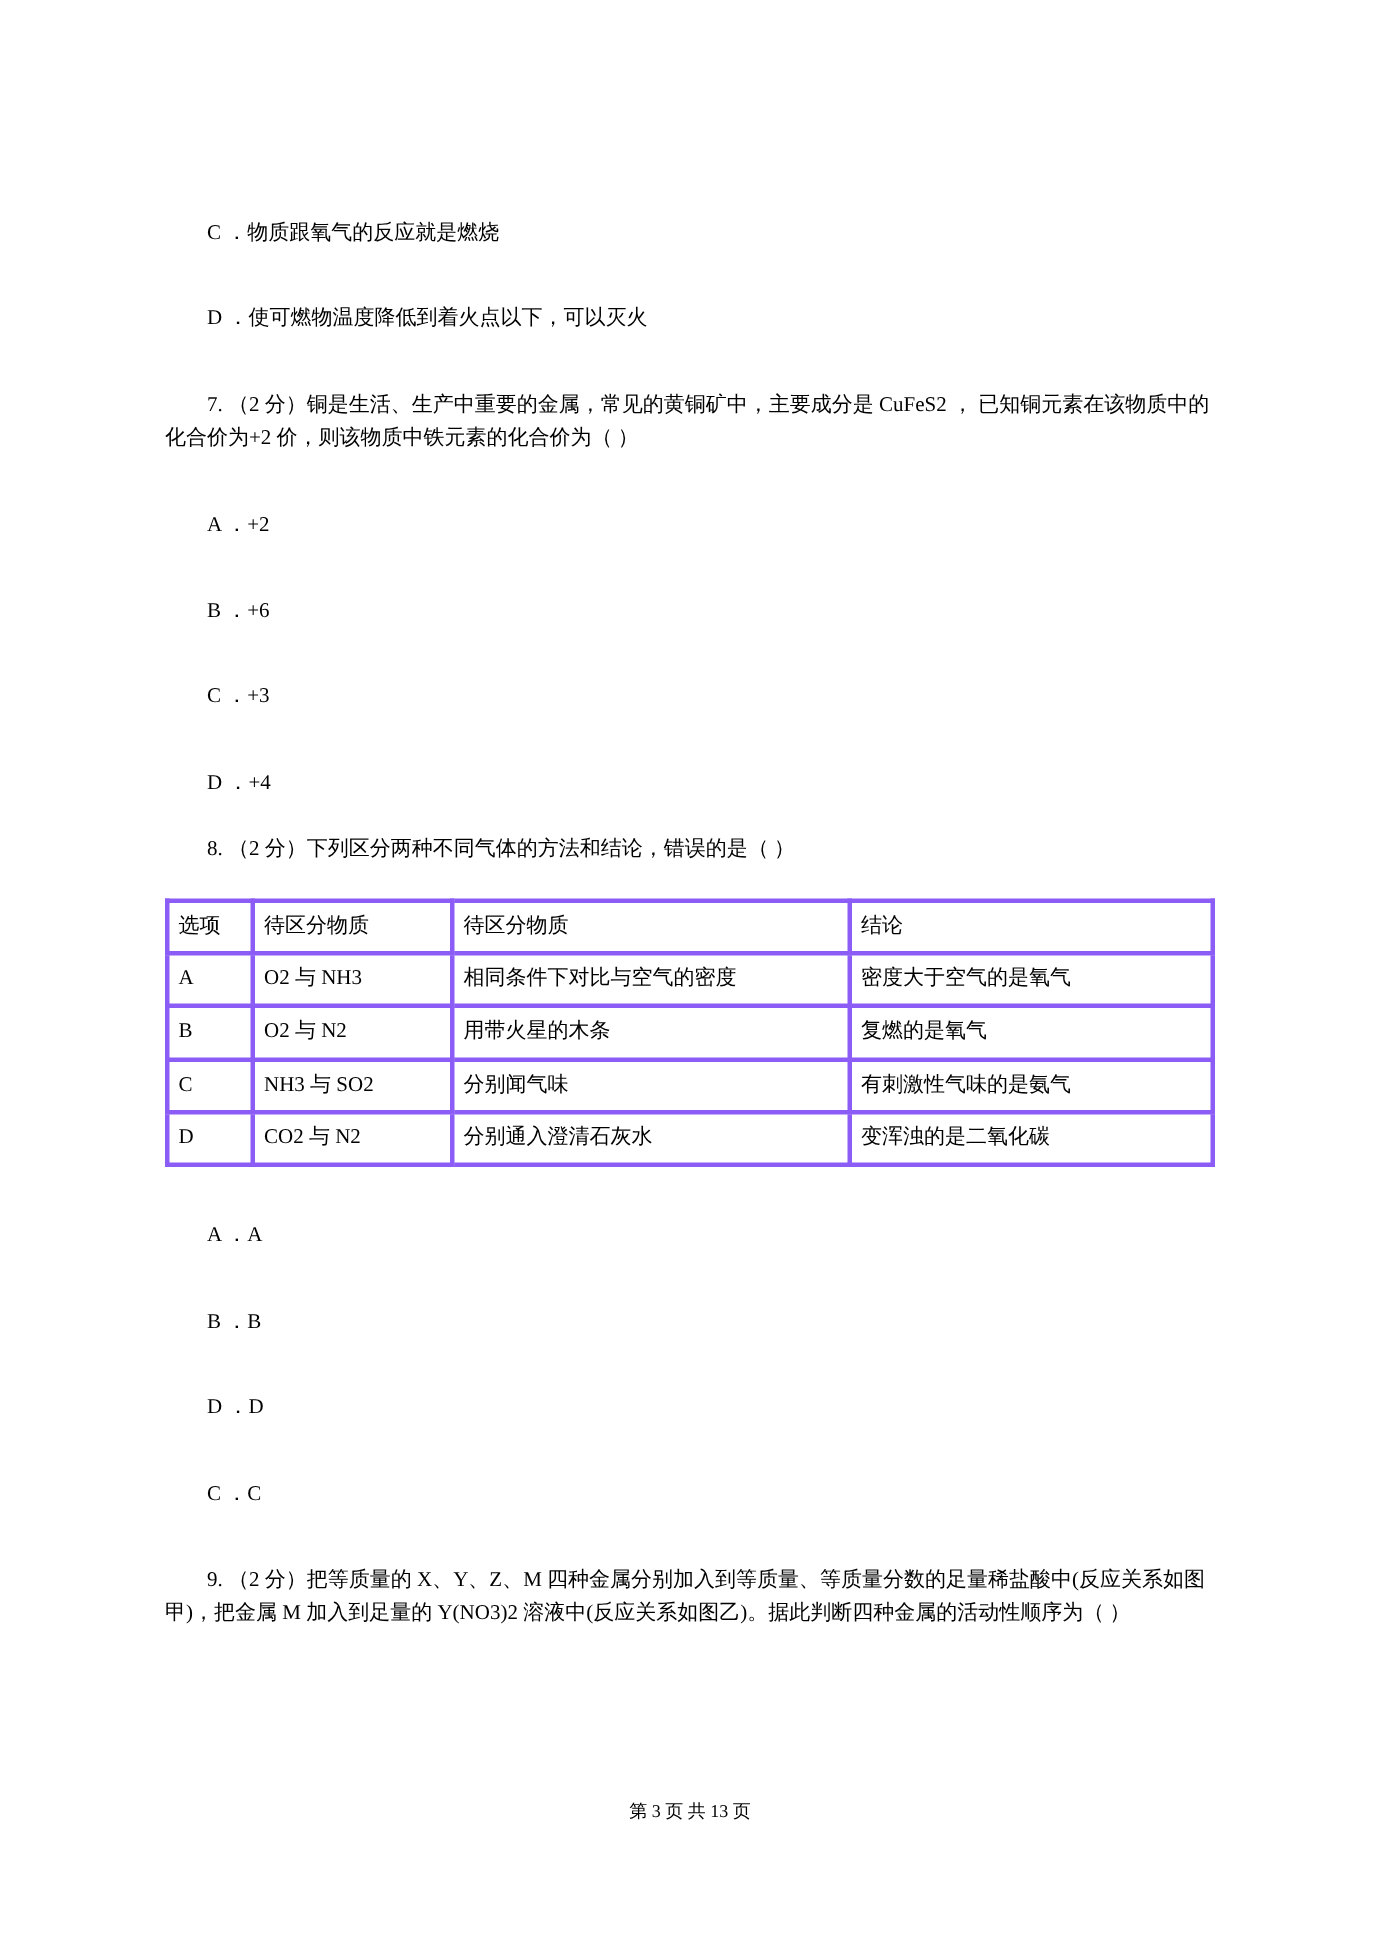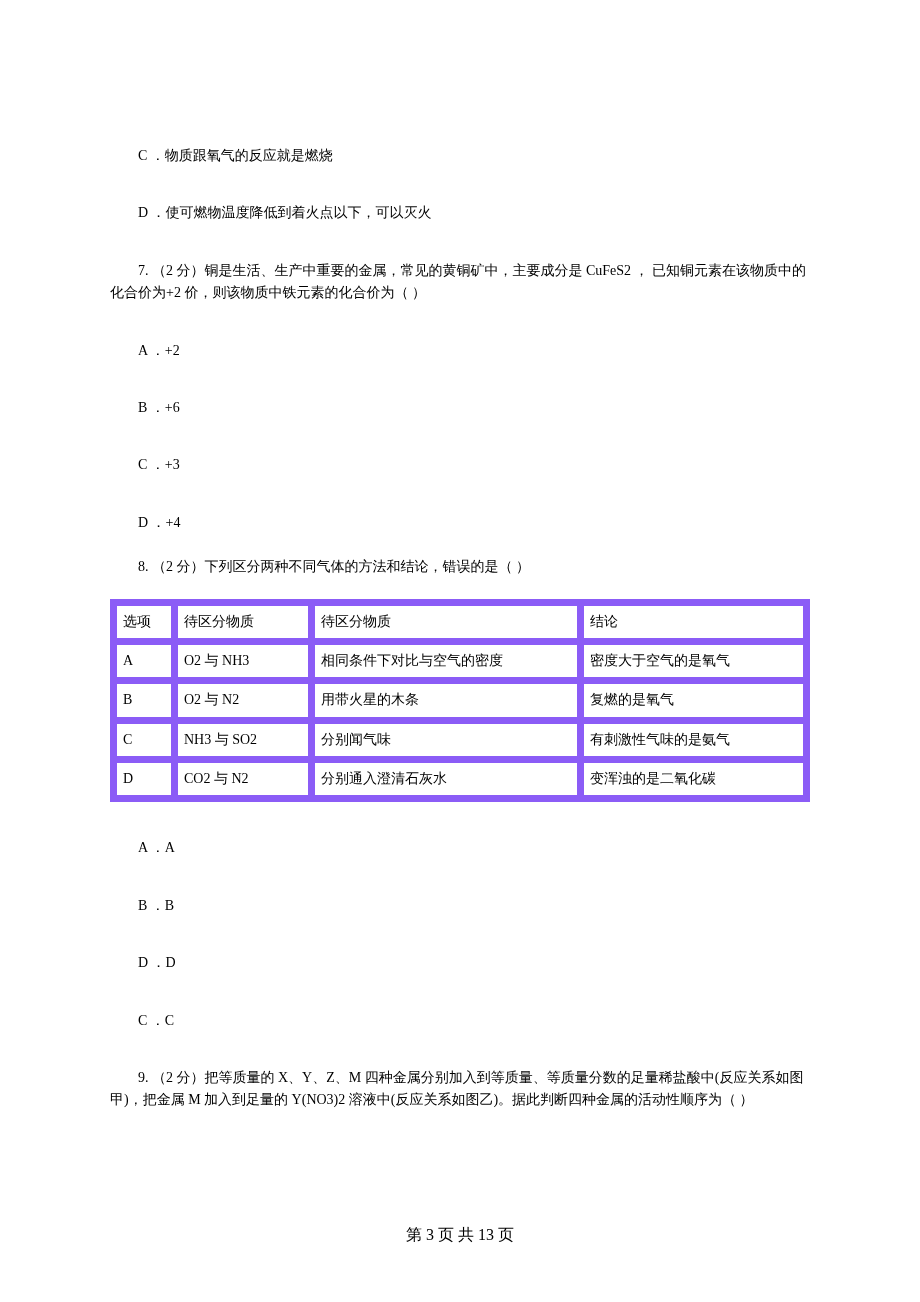--- a/index.html
+++ b/index.html
@@ -27,32 +27,32 @@
       margin-bottom: 22px;
       margin-top: 35px;
     }
     .q-table {
       border-collapse: collapse;
       width: 100%;
       margin-top: 6px;
       margin-bottom: 20px;
     }
     .q-table td {
-      border: 7px solid #8b5cf6;
+      border: 3px solid #8b5cf6;
       padding: 5px 6px;
       text-align: left;
       vertical-align: middle;
       font-size: 14px;
     }
     .col0 { width: 42px; }
     .col1 { width: 118px; }
     .col2 { width: 250px; }
     .footer {
       text-align: center;
-      font-size: 16px;
+      font-size: 12px;
       margin-top: 110px;
     }
   </style>
 </head>
 <body>
 
 <div class="page">
 
   <div class="block indent1">C ．物质跟氧气的反应就是燃烧</div>
   <div class="block indent1">D ．使可燃物温度降低到着火点以下，可以灭火</div>

